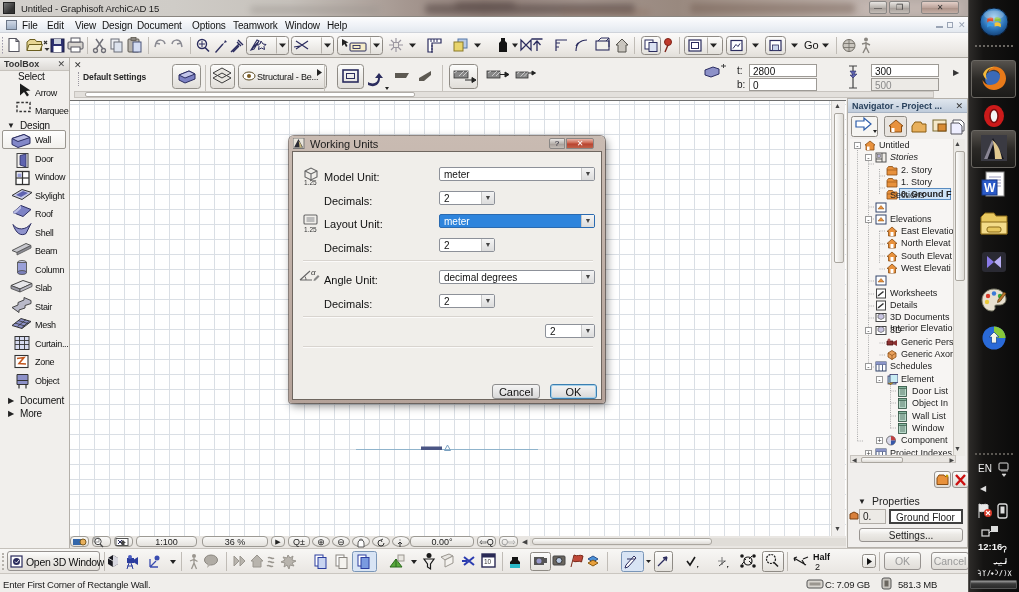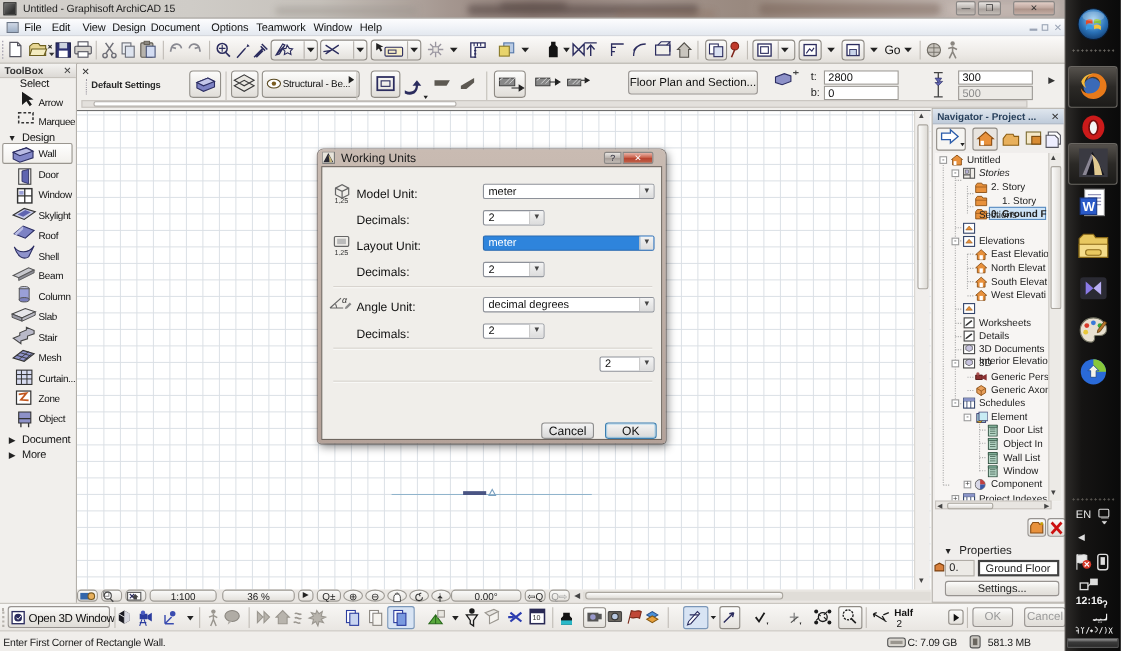--- a/index.html
+++ b/index.html
@@ -394,21 +394,20 @@
   <path d="M383 12 l3 -2 m2 5 l5 -5 m-1 5 l5 -5" stroke="#ddd" stroke-width=".8"></path>
   <path d="M394 19 h7 m0 -2.5 v5 l4 -2.5 z" stroke="#222" fill="#222"></path>
   <rect x="416" y="10" width="13" height="7" fill="#888" stroke="#333" stroke-width=".8"></rect>
   <path d="M417 12 l3 -2 m1 5 l5 -5 m-1 5 l5 -5" stroke="#ddd" stroke-width=".8"></path>
   <path d="M429 13.5 h5 m0 -2.5 v5 l4 -2.5 z" stroke="#222" fill="#222"></path>
   <rect x="445" y="11" width="12" height="6" fill="#888" stroke="#333" stroke-width=".8"></rect>
   <path d="M446 12.5 l2.5 -1.5 m1 4.5 l4.5 -4.5 m-1 4.5 l4.5 -4.5" stroke="#ddd" stroke-width=".8"></path>
   <path d="M457 12 h4 m0 -2 v4 l3.5 -2 z" stroke="#222" fill="#222"></path>
  </svg>
 
- <div class="btn3" style="left:500px;top:6px;width:118px;height:22px;font-size:10.5px;color:#111;text-align:center;line-height:21px">Floor Plan and Section...</div>
  <svg class="abs" style="left:620px;top:0" width="130" height="34" viewBox="0 0 130 34">
   <path d="M14 12 l8 -3 6 2 0 5 -8 3 -6 -2 z" fill="#8d91c8" stroke="#2b2d62"></path>
   <path d="M30 8 l5 0 m-2.5 -2 l0 4" stroke="#444"></path>
   <path d="M32 12 l4 4 m0 -4 l-4 4" stroke="none"></path>
  </svg>
  <div style="position:absolute;left:666px;top:7px;font-size:10px;color:#222">t:</div>
  <div style="position:absolute;left:666px;top:21px;font-size:10px;color:#222">b:</div>
  <div class="ibfield" style="left:678px;top:6px;width:68px">2800</div>
  <div class="ibfield" style="left:678px;top:20px;width:68px">0</div>
  <svg class="abs" style="left:770px;top:5px" width="24" height="30" viewBox="0 0 24 30">
@@ -477,21 +476,21 @@
   <div class="trow" style="left:40px;top:13.3px;font-style:italic;">Stories</div>
   <svg class="abs" style="left:36px;top:25.6px" width="12" height="11" viewBox="0 0 12 11">
         <path d="M1 3.5 l1.5 -2 4 0 1 1.5 3.5 0 0 7 -10 0 z" fill="#e8913c" stroke="#8a4d12" stroke-width=".8"></path>
         <path d="M1 5 l10 0" stroke="#8a4d12" stroke-width=".6"></path>
       </svg>
   <div class="trow" style="left:51px;top:25.6px;">2. Story</div>
   <svg class="abs" style="left:36px;top:37.9px" width="12" height="11" viewBox="0 0 12 11">
         <path d="M1 3.5 l1.5 -2 4 0 1 1.5 3.5 0 0 7 -10 0 z" fill="#e8913c" stroke="#8a4d12" stroke-width=".8"></path>
         <path d="M1 5 l10 0" stroke="#8a4d12" stroke-width=".6"></path>
       </svg>
-  <div class="trow" style="left:61px;top:37.9px;">1. Story</div>
+  <div class="trow" style="left:51px;top:37.9px;">1. Story</div>
   <svg class="abs" style="left:36px;top:50.2px" width="12" height="11" viewBox="0 0 12 11">
         <path d="M1 3.5 l1.5 -2 4 0 1 1.5 3.5 0 0 7 -10 0 z" fill="#e8913c" stroke="#8a4d12" stroke-width=".8"></path>
         <path d="M1 5 l10 0" stroke="#8a4d12" stroke-width=".6"></path>
       </svg>
   <div class="abs" style="left:49px;top:49.2px;width:52px;height:12px;background:#cfe4f7;border:1px solid #5a8cc0"></div>
   <div class="trow" style="left:51px;top:50.2px;font-weight:bold;">0. Ground F</div>
   <svg class="abs" style="left:25px;top:62.5px" width="12" height="11" viewBox="0 0 12 11">
         <rect x="1" y="1" width="10" height="9" fill="#fff" stroke="#33446a"></rect>
         <path d="M3 7 l3 -3.5 3 3.5 z" fill="#e8913c" stroke="#8a4d12" stroke-width=".5"></path>
       </svg>

